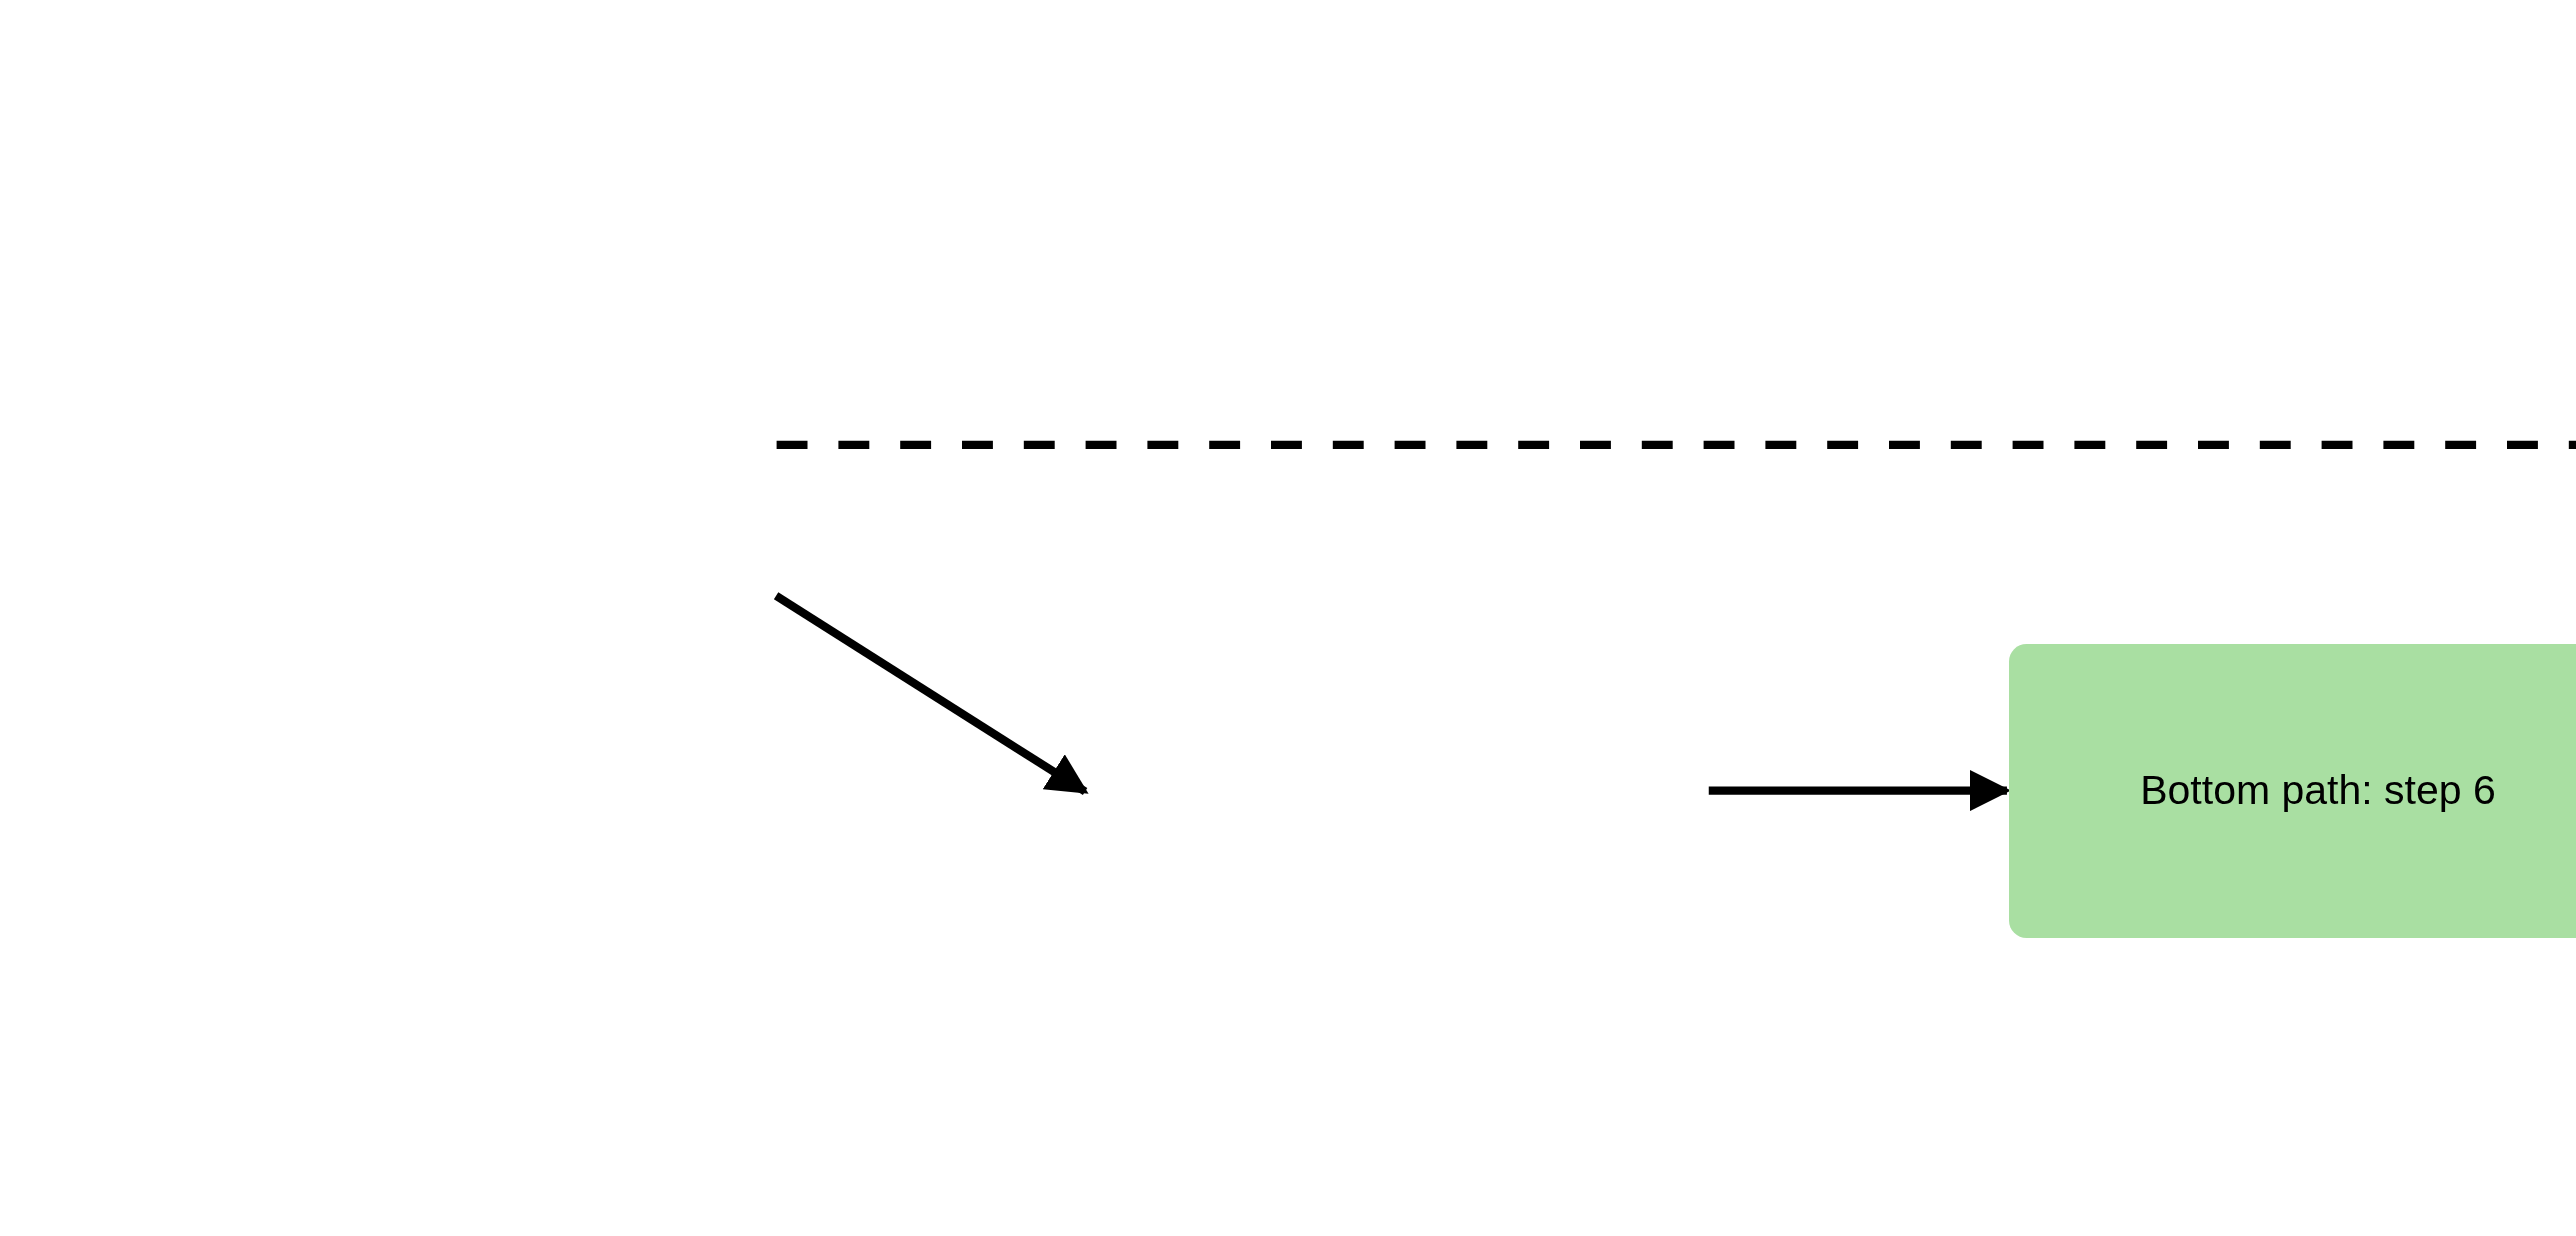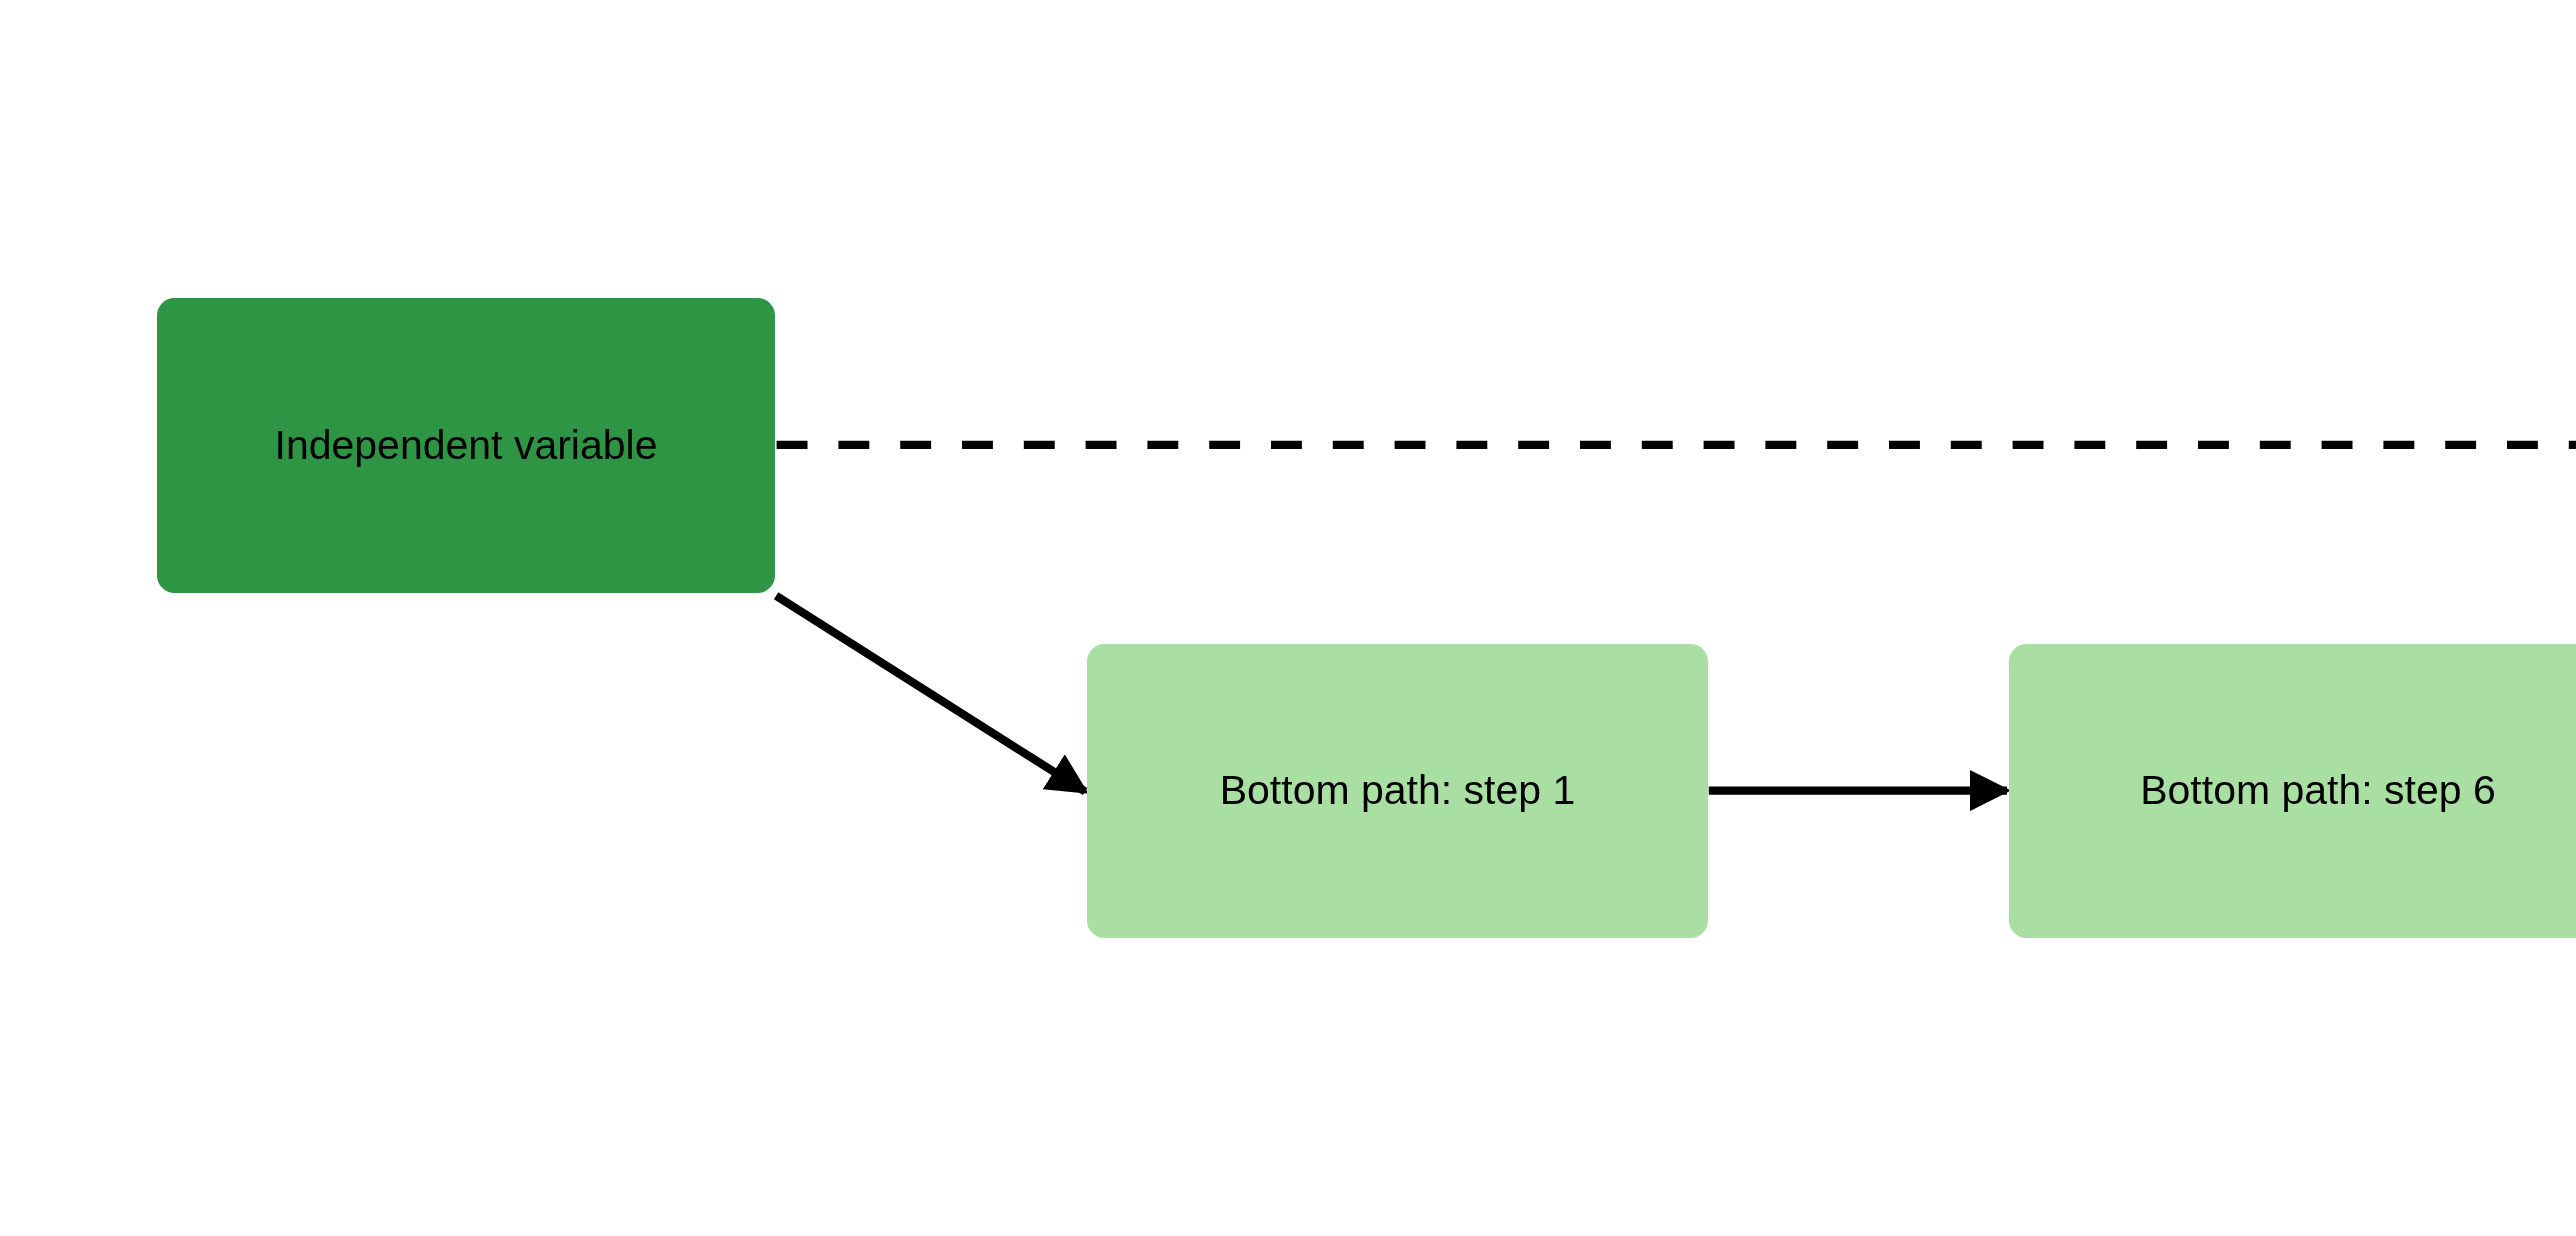--- a/index.html
+++ b/index.html
@@ -47,26 +47,20 @@
       <marker id="arrowhead" markerUnits="strokeWidth" markerWidth="5" markerHeight="5" viewBox="0 0 10 10" refX="9" refY="5" orient="auto">
         <path d="M0,0 L10,5 L0,10 Z" fill="#000000"></path>
       </marker>
     </defs>
   <line x1="1507" y1="864" x2="5701" y2="864" stroke="#000000" stroke-width="16" stroke-dasharray="60 60" marker-end="url(#arrowhead)"></line>
       <line x1="1506" y1="1157" x2="2106" y2="1537" stroke="#000000" stroke-width="16" marker-end="url(#arrowhead)"></line>
       <line x1="3317" y1="1535" x2="3896" y2="1535" stroke="#000000" stroke-width="16" marker-end="url(#arrowhead)"></line>
       <line x1="5102" y1="1544" x2="5709" y2="1154" stroke="#000000" stroke-width="16" marker-end="url(#arrowhead)"></line>
     </svg>
 
-  <div class="node" style="left: 157px; top: 298px; width: 618px; height: 295px; background: rgb(45, 149, 68); color: rgb(0, 0, 0); border-radius: 17.5px;">
-    <span class="label">Independent variable</span>
-  </div>
 
-  <div class="node" style="left: 1087px; top: 644px; width: 621px; height: 294px; background: rgb(169, 223, 162); color: rgb(0, 0, 0); border-radius: 17.5px;">
-    <span class="label">Bottom path: step 1</span>
-  </div>
 
   <div class="node" style="left: 2009px; top: 644px; width: 618px; height: 294px; background: rgb(169, 223, 162); color: rgb(0, 0, 0); border-radius: 17.5px;">
     <span class="label">Bottom path: step 6</span>
   </div>
 
 </div>
 
 
 </body></html>

